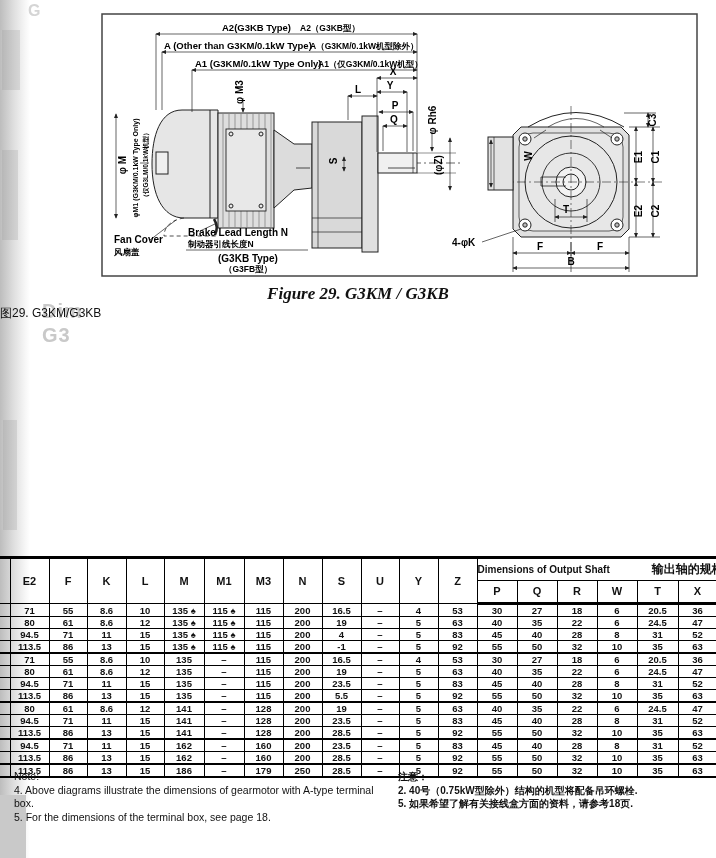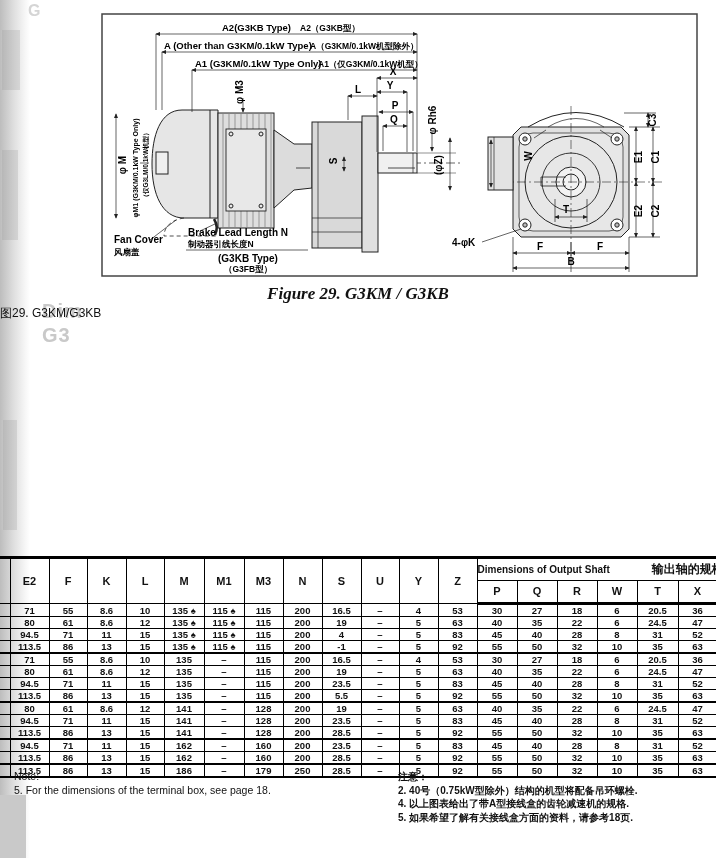--- a/index.html
+++ b/index.html
@@ -586,22 +586,22 @@
           <td>32</td>
           <td>10</td>
           <td>35</td>
           <td>63</td>
         </tr>
       </tbody>
 </table>
 
 <div class="notes notes-en">
   <div>Note:</div>
+  <div>4. Above diagrams illustrate the dimensions of gearmotor with A-type terminal box.</div>
   <div>5. For the dimensions of the  terminal box, see page 18.</div>
 </div>
 <div class="notes notes-zh">
   <div>注意：</div>
   <div>2. 40号（0.75kW型除外）结构的机型将配备吊环螺栓.</div>
-  <div>4. 以上图表给出了带A型接线盒的齿轮减速机的规格.</div>
   <div>5. 如果希望了解有关接线盒方面的资料，请参考18页.</div>
 </div>
 
 </div>
 
 </body></html>

